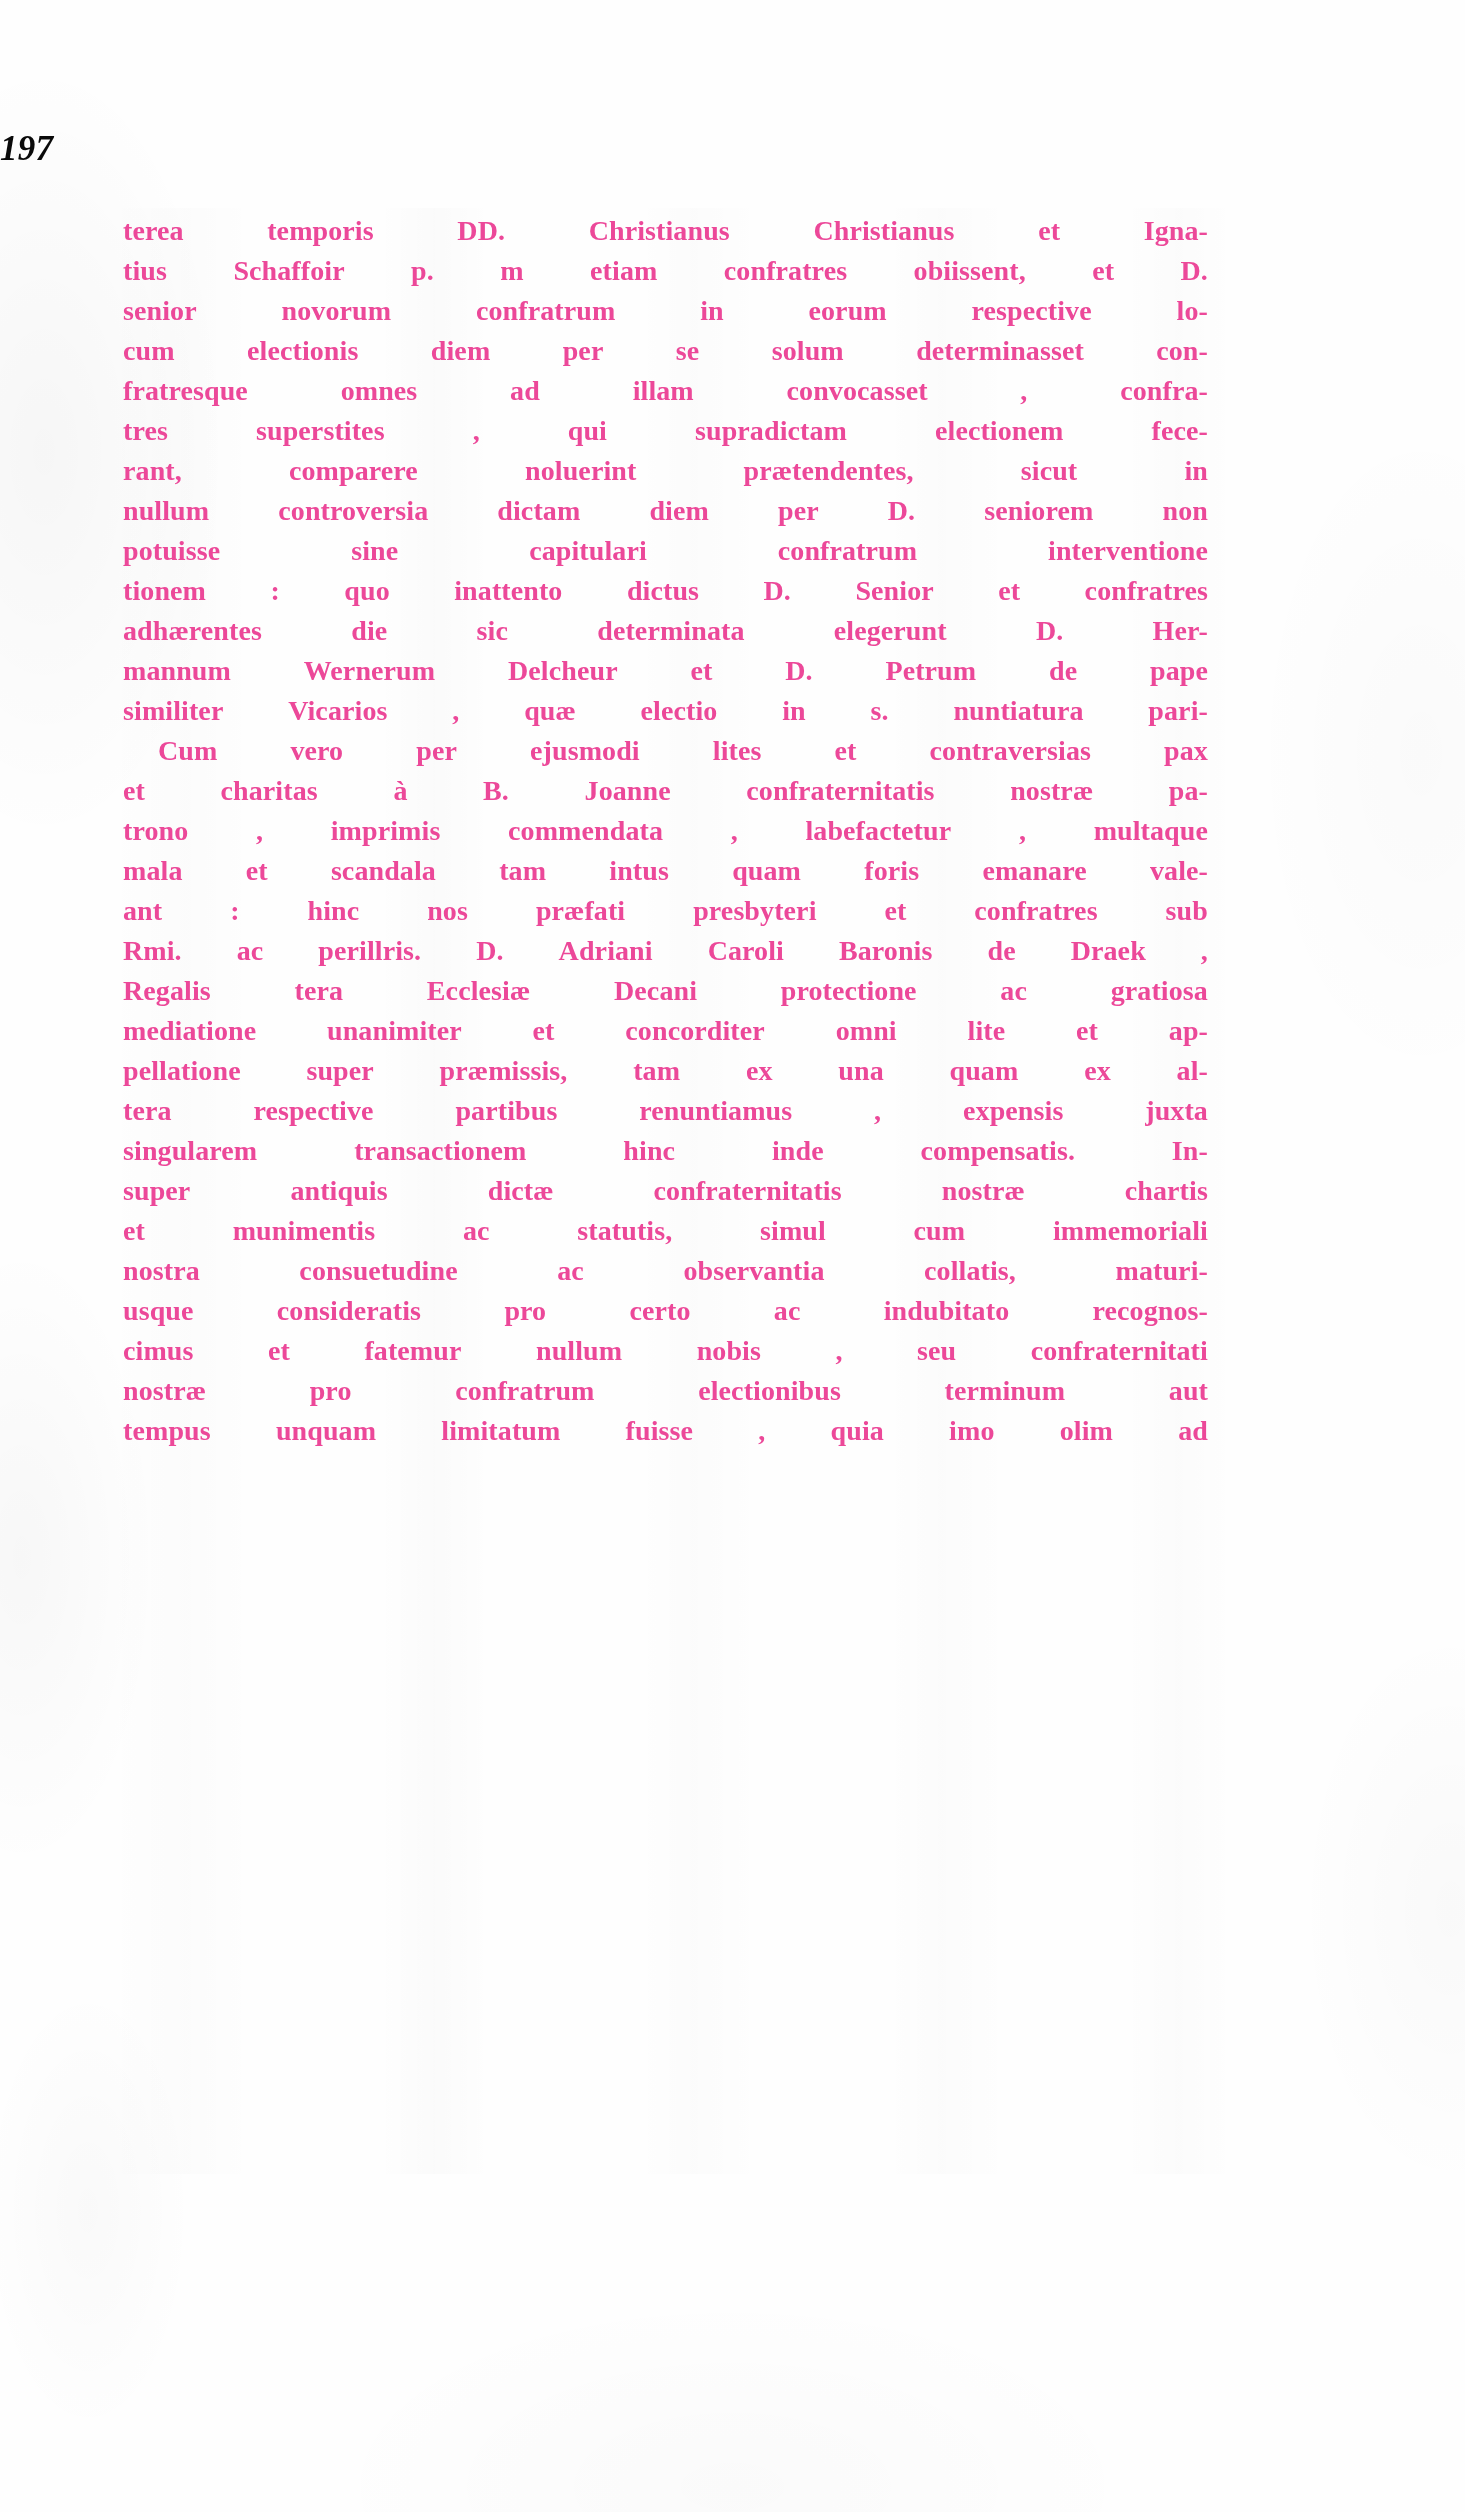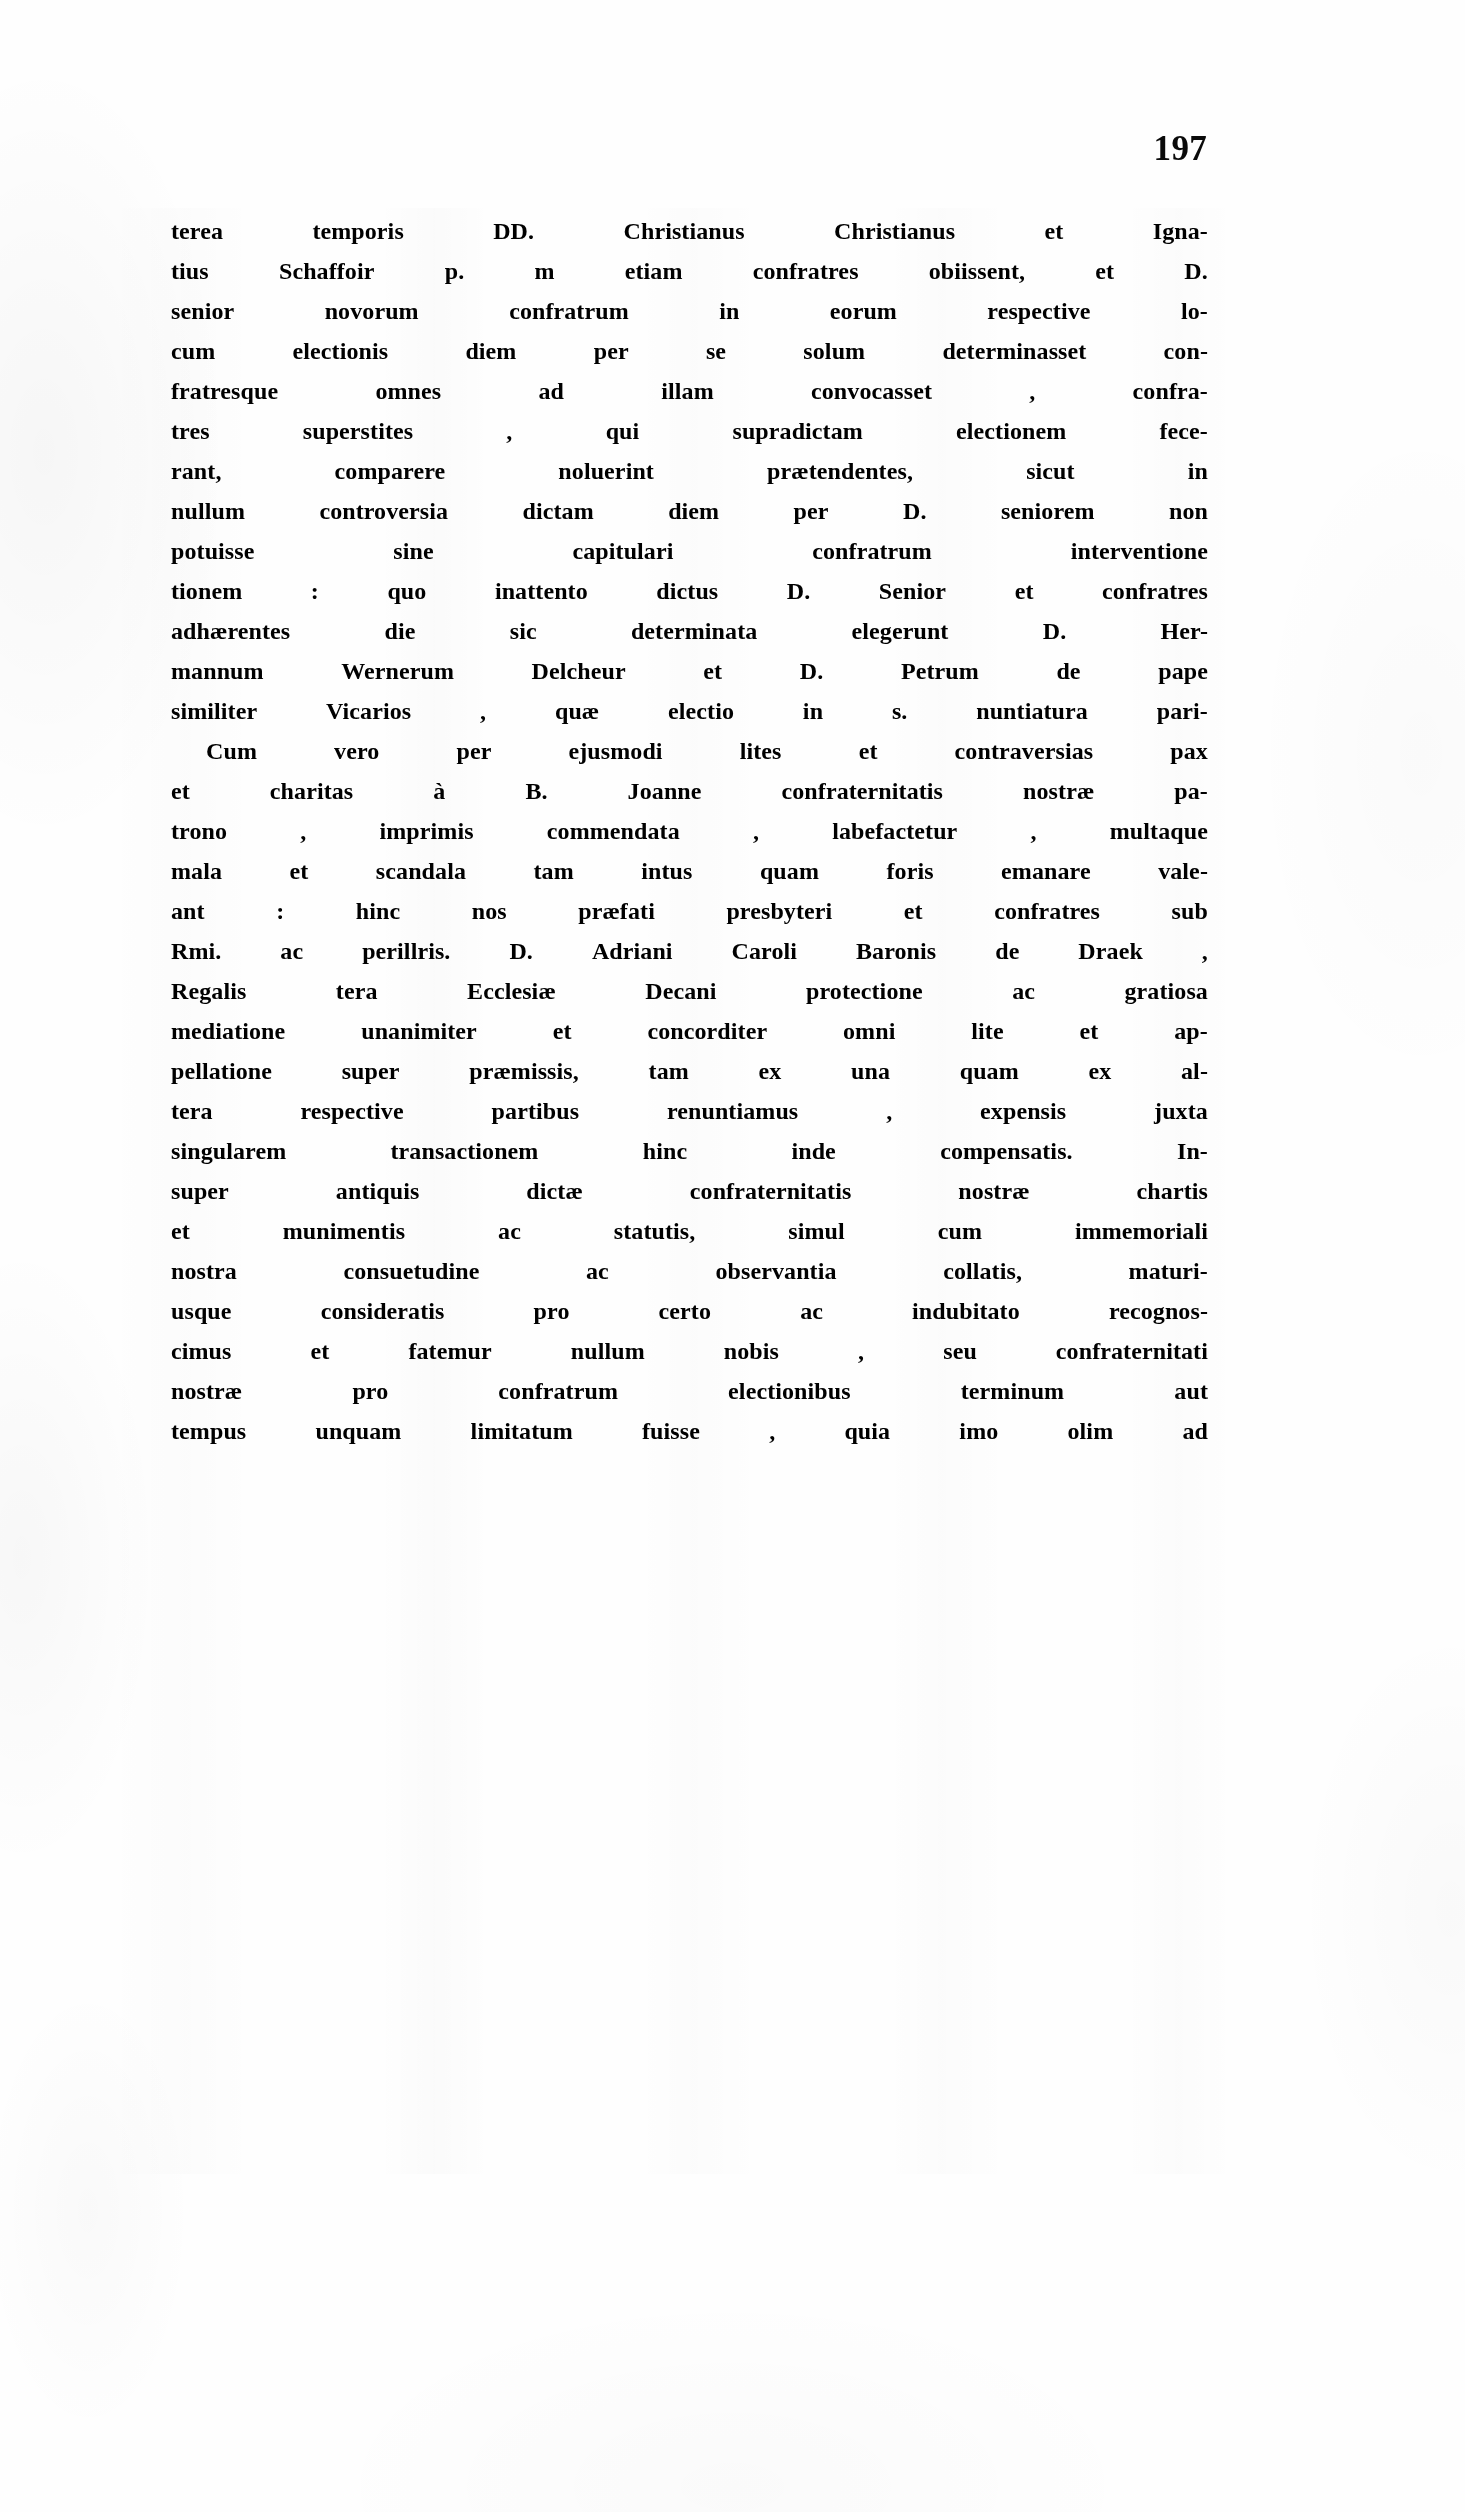--- a/index.html
+++ b/index.html
@@ -44,48 +44,47 @@
         rgba(0,0,0,0) 69%, rgba(0,0,0,0.013) 74%, rgba(0,0,0,0) 80%,
         rgba(0,0,0,0) 90%, rgba(0,0,0,0.010) 95%, rgba(0,0,0,0) 100%);
     opacity: 0.9;
   }
 
   #folio {
     position: absolute;
     left: 0;
     top: 129px;
     width: 1207px;
-    text-align: right;
     font-size: 35px;
     font-weight: bold;
     letter-spacing: 0.3px;
     color: #0a0a0a;
+    font-style: italic;
   }
 
   #textblock {
     position: absolute;
     left: 123px;
     top: 211px;
     width: 1085px;
   }
 
   .para {
     margin: 0;
     padding: 0;
   }
 
   .line {
     display: block;
-    font-size: 24px;
+    font-size: 28px;
     line-height: 40px;
     font-weight: bold;
-    color: #000000;
+    color: #ec4899;
     white-space: pre;
     letter-spacing: 0.1px;
-    margin-left: 48px;
     -webkit-font-smoothing: none;
   }
 
   
   .line.just {
     display: flex;
     justify-content: space-between;
     white-space: normal;
   }
   .line.just > .w {

